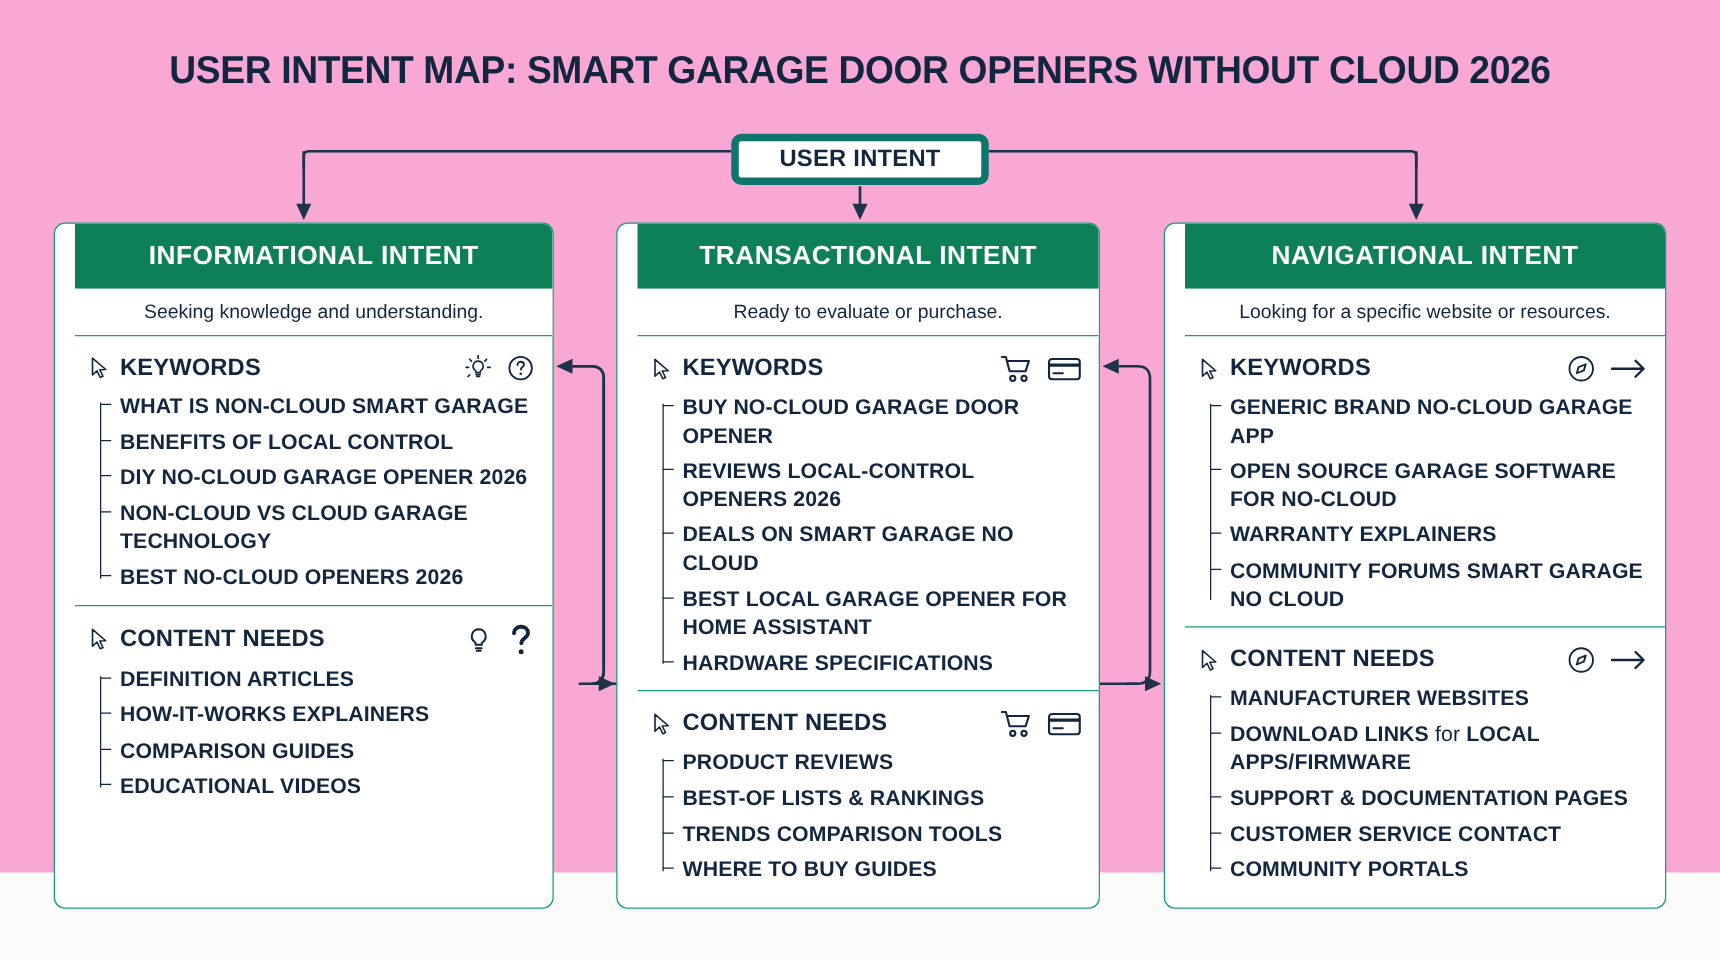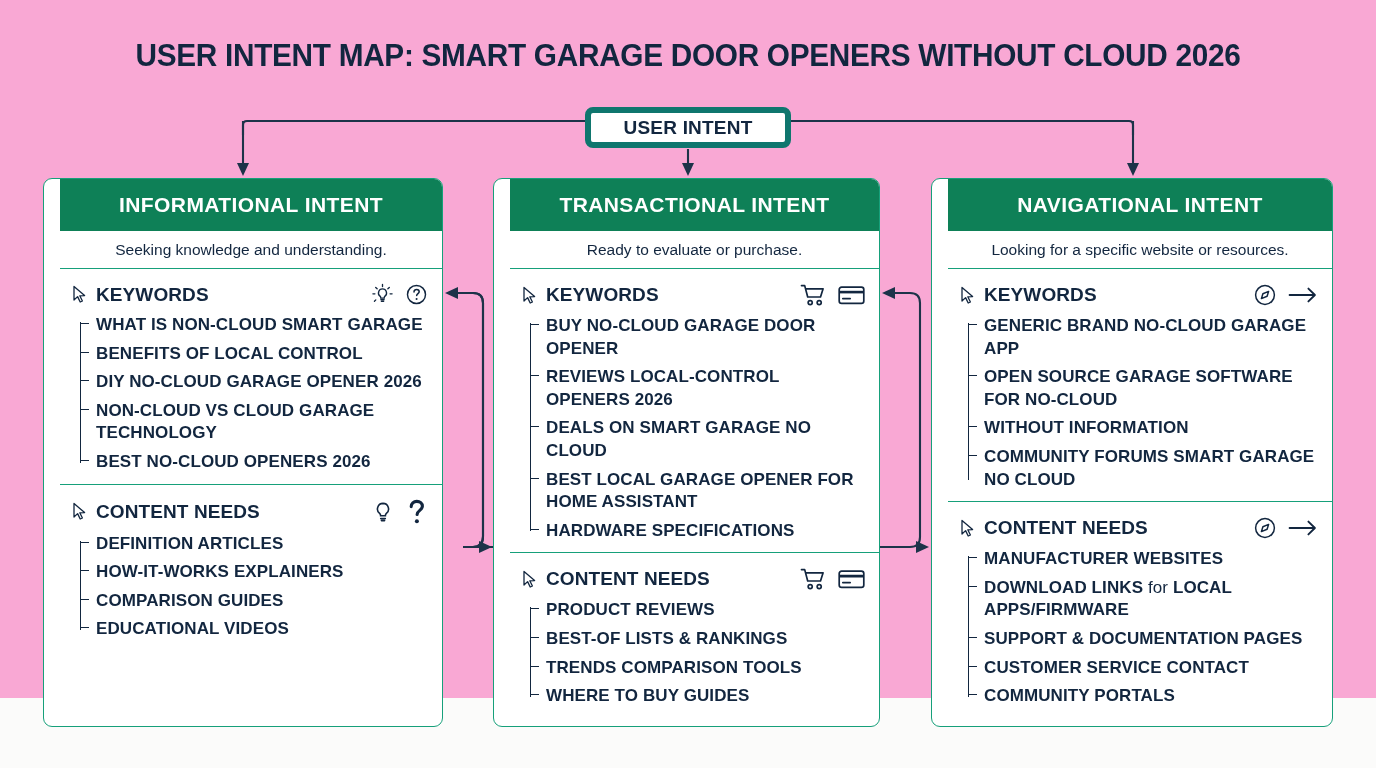--- a/index.html
+++ b/index.html
@@ -284,21 +284,21 @@
             <path d="M15.6 8.4 L9.9 10.7 L8.4 15.6 L14.1 13.3 Z" fill="none" stroke="#12263f" stroke-width="1.5" stroke-linejoin="round"></path>
           </svg>
           <svg class="ico" width="30" height="18" viewBox="0 0 30 18">
             <path d="M1.6 9h25.2M20.4 2.6 26.9 9l-6.5 6.4" fill="none" stroke="#12263f" stroke-width="1.9" stroke-linecap="round" stroke-linejoin="round"></path>
           </svg>
         </span>
       </div>
       <ul class="tree">
         <li>GENERIC BRAND NO-CLOUD GARAGE APP</li>
         <li>OPEN SOURCE GARAGE SOFTWARE FOR NO-CLOUD</li>
-        <li>WITHOUT INFORMATION</li>
+        <li>WARRANTY EXPLAINERS</li>
         <li>COMMUNITY FORUMS SMART GARAGE NO CLOUD</li>
       </ul>
     </div>
 
     <div class="section">
       <div class="sec-head">
         <svg class="ico cursor-ico" viewBox="0 0 17 19">
           <path d="M2 1.5 L2 15 L5.6 11.6 L8.2 17 L10.4 16 L7.8 10.8 L12.6 10.6 Z" fill="none" stroke="#12263f" stroke-width="1.3" stroke-linejoin="round"></path>
         </svg>
         <span class="sec-title">CONTENT NEEDS</span>

